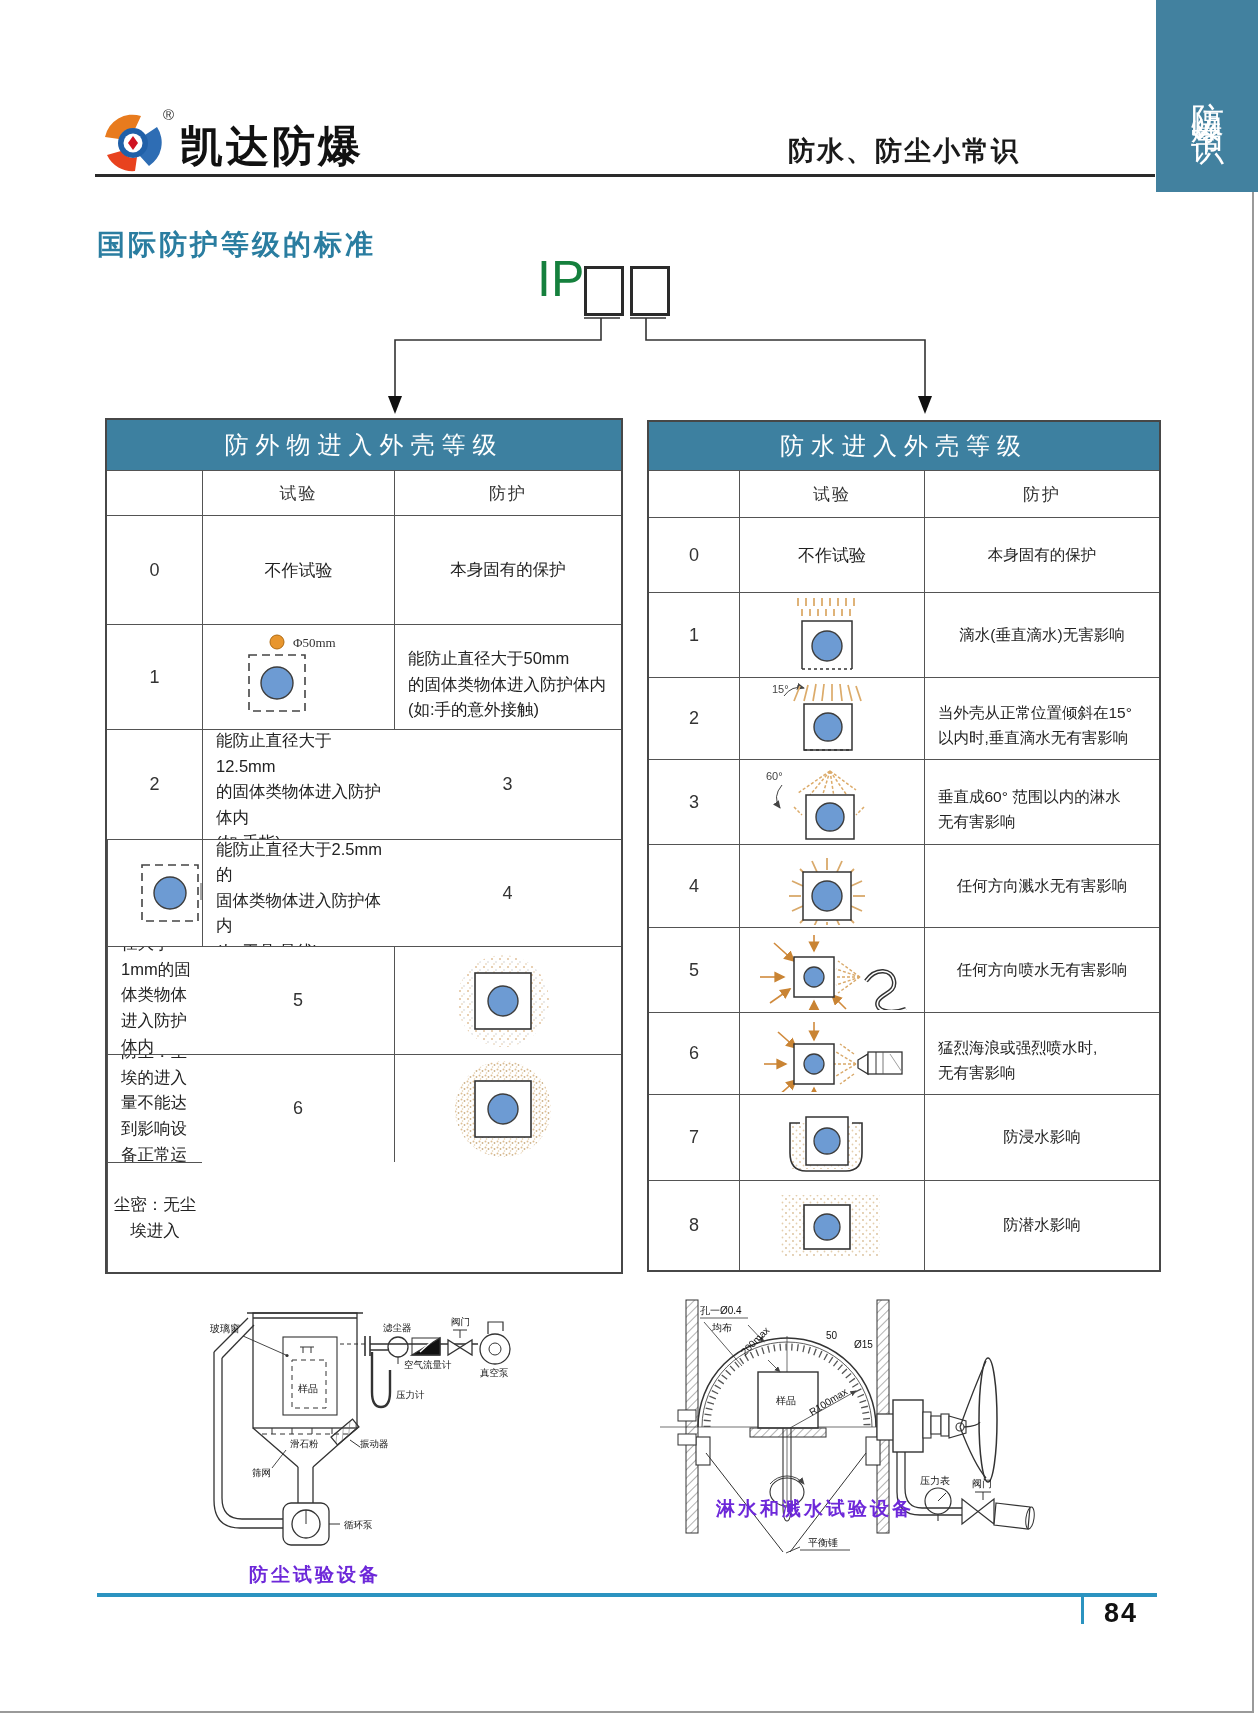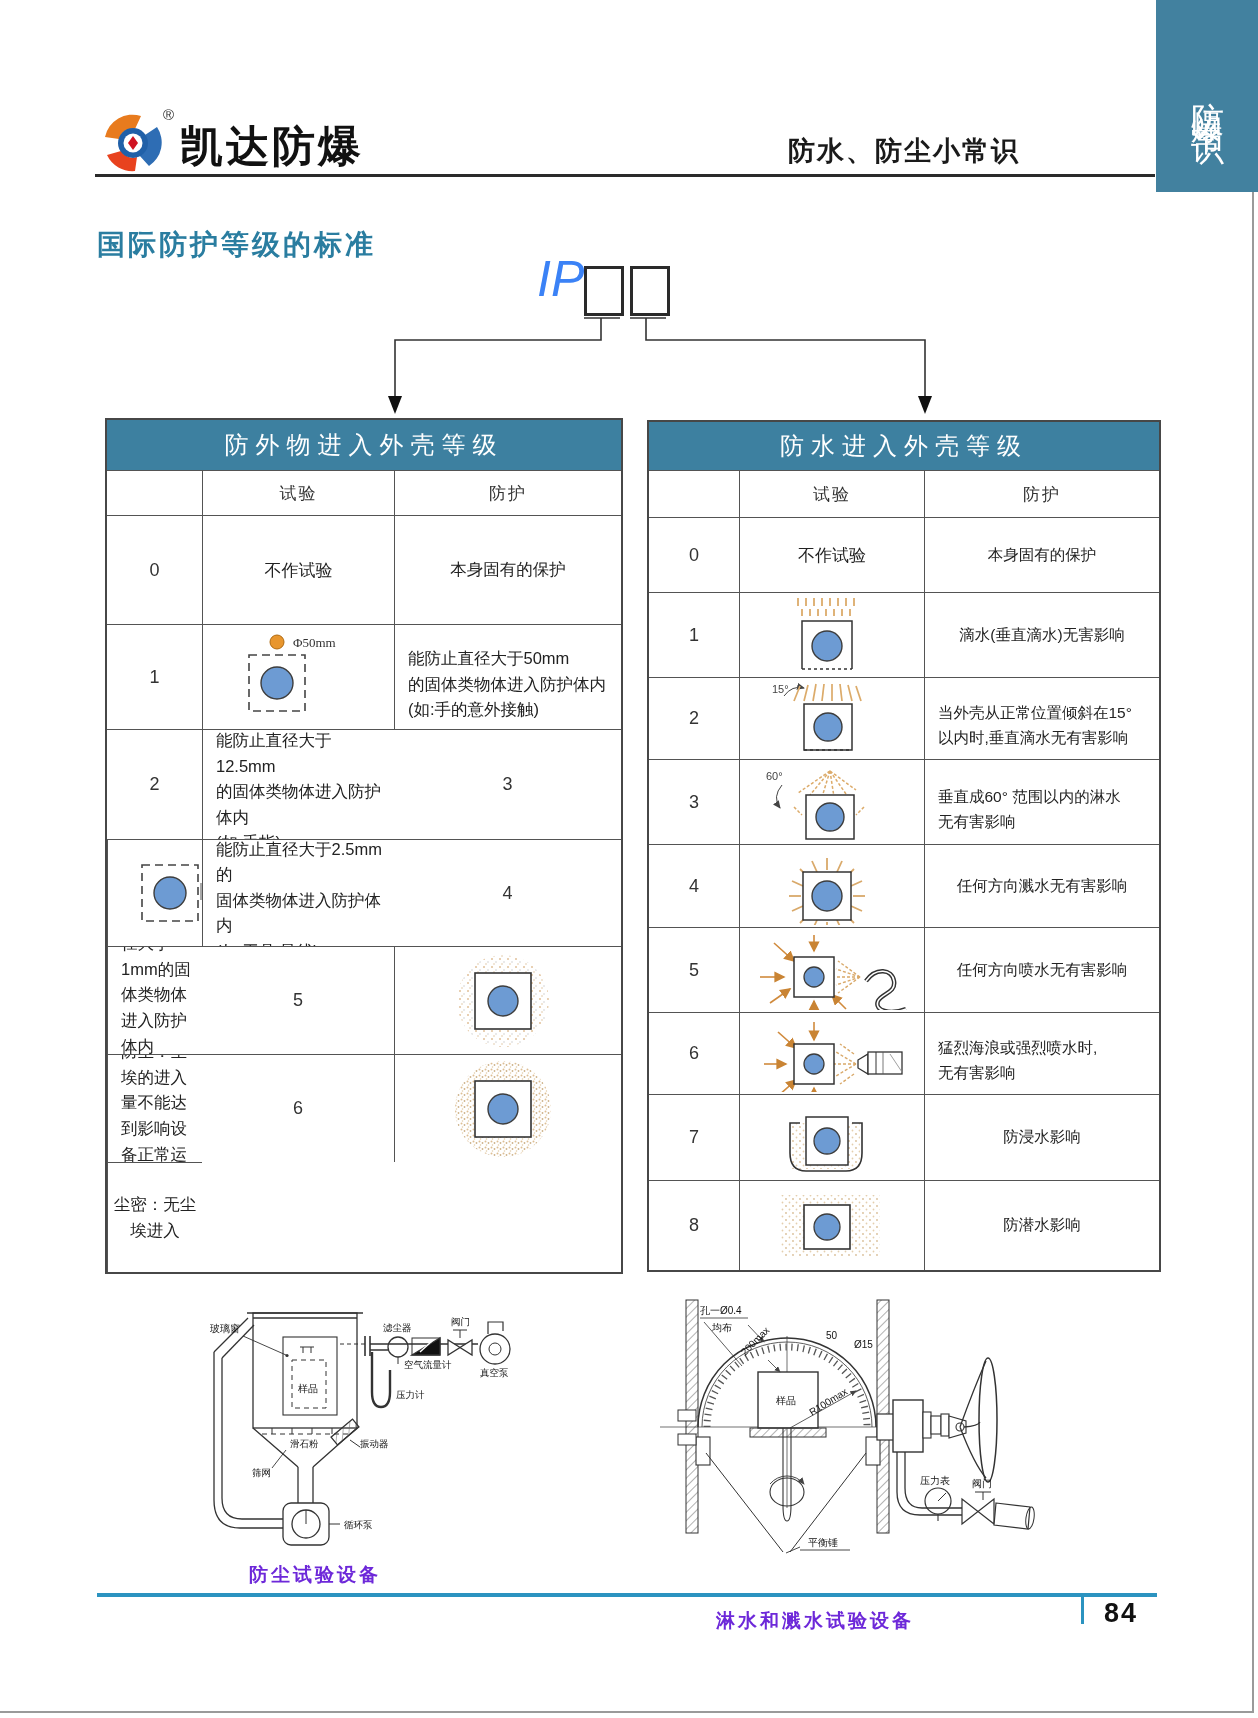--- a/index.html
+++ b/index.html
@@ -14,21 +14,21 @@
   #hdr-line{left:95px;top:174px;width:1060px;height:3px;background:#2a2a2a;}
   
   #side-tab{left:1156px;top:0;width:102px;height:192px;display:flex;align-items:center;justify-content:center;}
   #side-tab span{writing-mode:vertical-rl;text-orientation:upright;color:#fff;font-size:33px;
                  letter-spacing:10px;font-weight:500;}
   #edge-r{left:1252px;top:192px;width:2px;height:1520px;background:#9a9a9a;}
   #edge-b{left:0;top:1711px;width:1254px;height:2px;background:#9a9a9a;}
   
   #sec-title{left:97px;top:226px;font-size:28px;font-weight:bold;letter-spacing:3px;}
   
-  #ip-label{left:537px;top:254px;font-size:50px;line-height:1;font-weight:500;color:#3b82f6;font-style:italic;}
+  #ip-label{left:537px;top:254px;font-size:50px;line-height:1;font-weight:500;color:#15803d;}
   .ip-box{top:266px;width:34px;height:44px;border:3px solid #2a2a2a;}
   
   .tbl{position:absolute;display:grid;border:2px solid #474747;background:#fff;}
   .t-title{grid-column:1/-1;color:#fff;display:flex;align-items:center;justify-content:center;
            font-size:24px;letter-spacing:7px;}
   .cell{border-top:1px solid #545454;display:flex;align-items:center;justify-content:center;
         overflow:hidden;}
   .c2,.c3{border-left:1px solid #545454;}
   .lvl{font-size:18px;color:#333;}
   .chead{font-size:17px;color:#333;letter-spacing:2px;}
@@ -507,19 +507,19 @@
     <text class="dlab" x="712" y="1331">均布</text>
     <text class="dlab" x="826" y="1339">50</text>
     <text class="dlab" x="854" y="1348">Ø15</text>
     <text class="dlab" x="745" y="1356" transform="rotate(-45 745 1356)">200max</text>
     <text class="dlab" x="776" y="1404">样品</text>
     <text class="dlab" x="812" y="1416" transform="rotate(-32 812 1416)">R100max</text>
     <text class="dlab" x="920" y="1484">压力表</text>
     <text class="dlab" x="972" y="1487">阀门</text>
     <text class="dlab" x="808" y="1546">平衡锤</text>
   </svg>
-  <div class="abs caption" style="left:700px;top:1608px;width:230px">淋水和溅水试验设备</div>
+  <div class="abs caption" style="left:700px;top:1496px;width:230px">淋水和溅水试验设备</div>
 
   <div class="abs" id="foot-rule" style="background:#2b93c0"></div>
   <div class="abs" id="foot-tick" style="background:#2b93c0"></div>
   <div class="abs" id="page-num">84</div>
 
 </div>
 
 </body></html>

